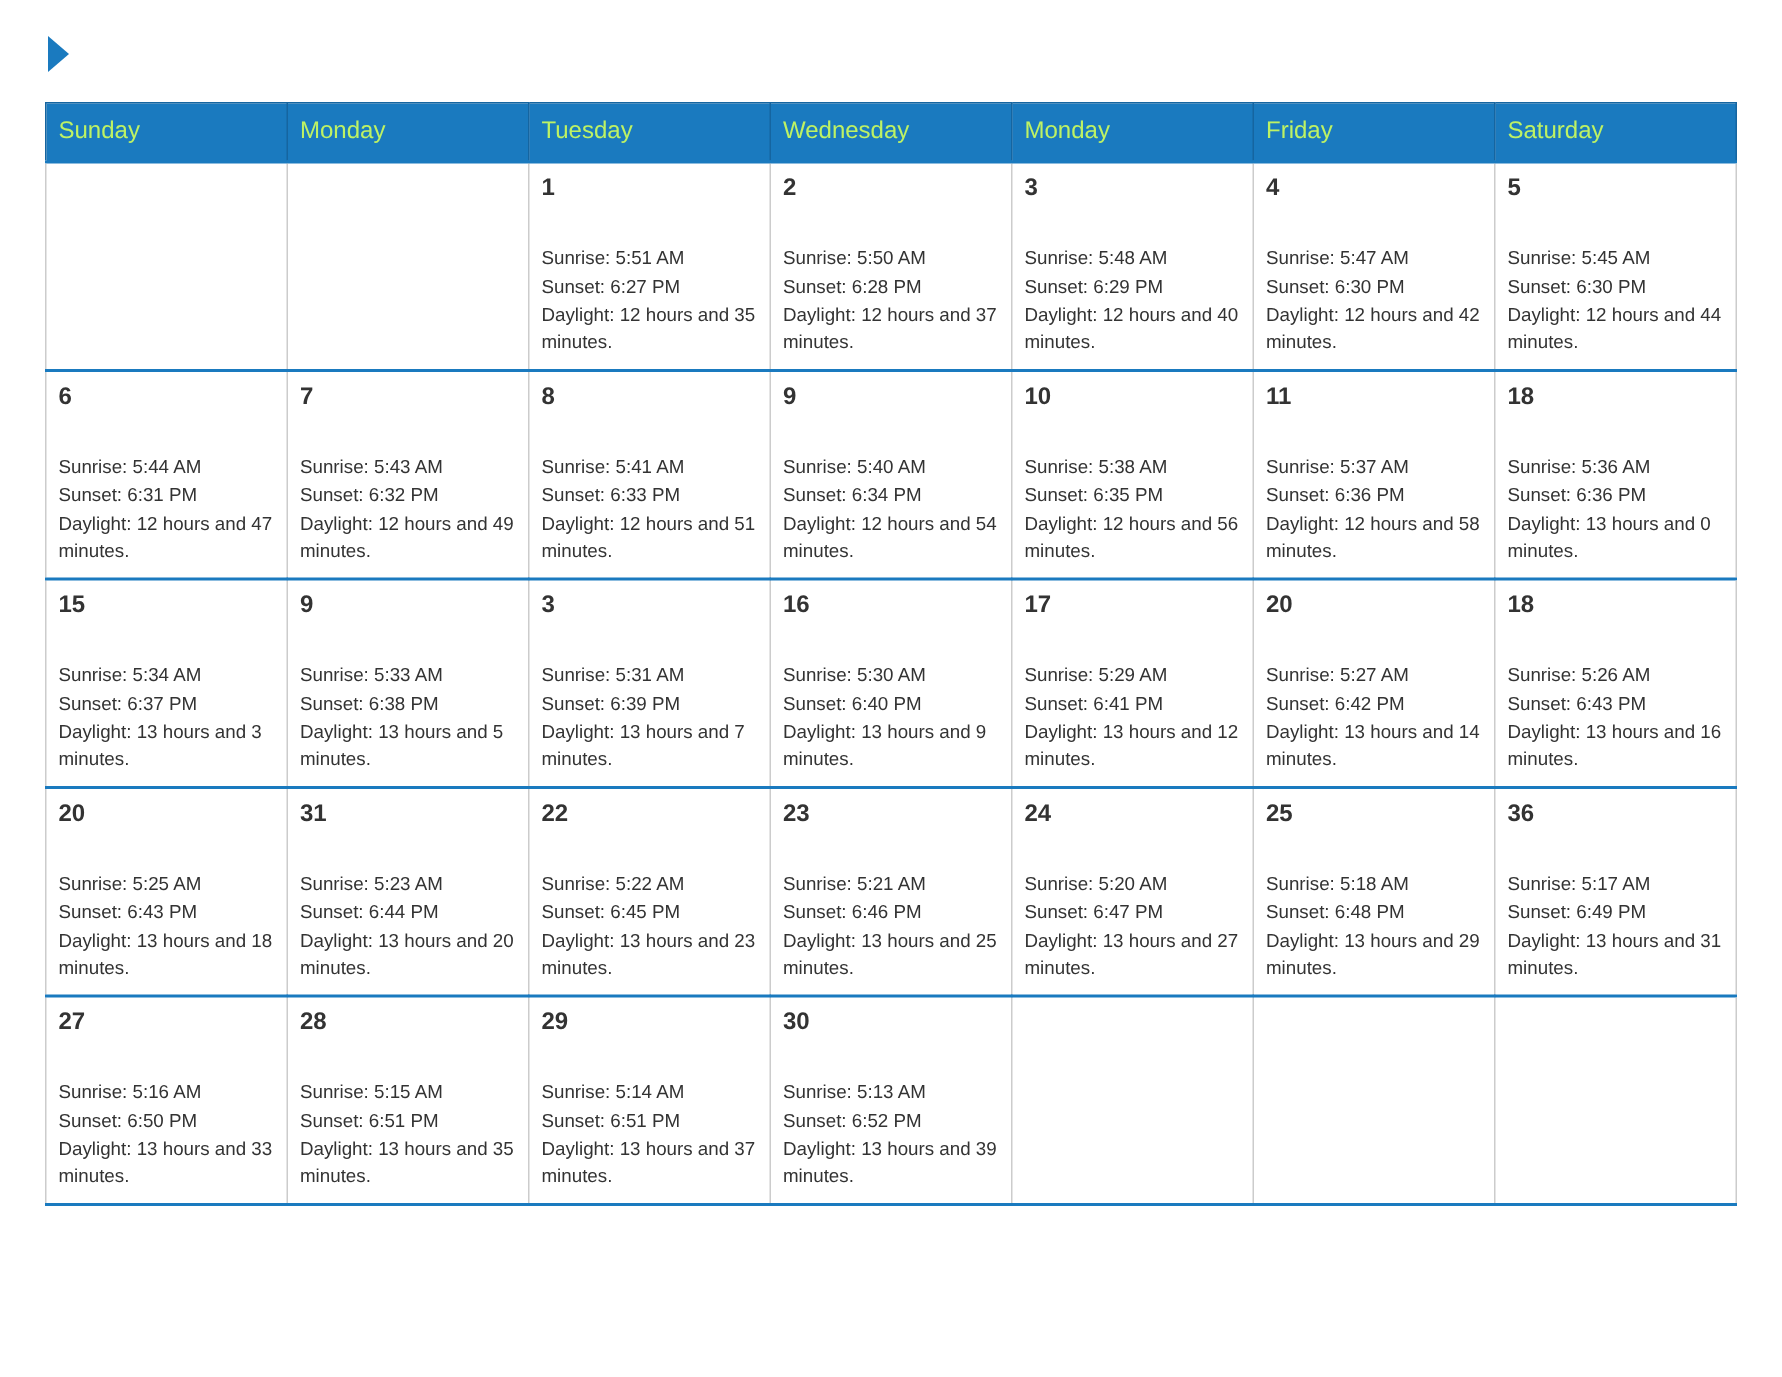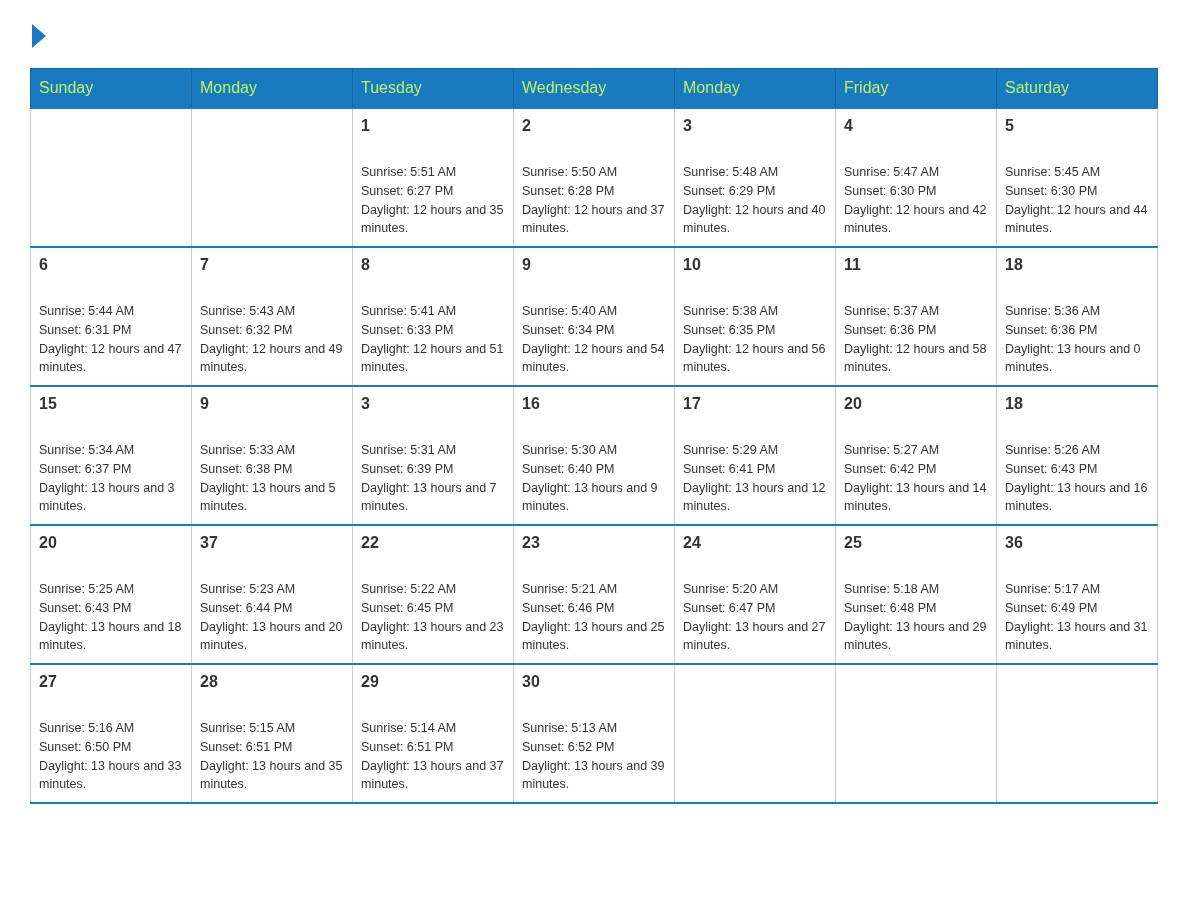--- a/index.html
+++ b/index.html
@@ -209,21 +209,21 @@
           <span class="day-number">18</span>
           <div class="day-info">Sunrise: 5:26 AM<br>Sunset: 6:43 PM<br>Daylight: 13 hours and 16 minutes.</div>
         </td>
       </tr>
       <tr>
         <td>
           <span class="day-number">20</span>
           <div class="day-info">Sunrise: 5:25 AM<br>Sunset: 6:43 PM<br>Daylight: 13 hours and 18 minutes.</div>
         </td>
         <td>
-          <span class="day-number">37</span>
+          <span class="day-number">31</span>
           <div class="day-info">Sunrise: 5:23 AM<br>Sunset: 6:44 PM<br>Daylight: 13 hours and 20 minutes.</div>
         </td>
         <td>
           <span class="day-number">22</span>
           <div class="day-info">Sunrise: 5:22 AM<br>Sunset: 6:45 PM<br>Daylight: 13 hours and 23 minutes.</div>
         </td>
         <td>
           <span class="day-number">23</span>
           <div class="day-info">Sunrise: 5:21 AM<br>Sunset: 6:46 PM<br>Daylight: 13 hours and 25 minutes.</div>
         </td>

